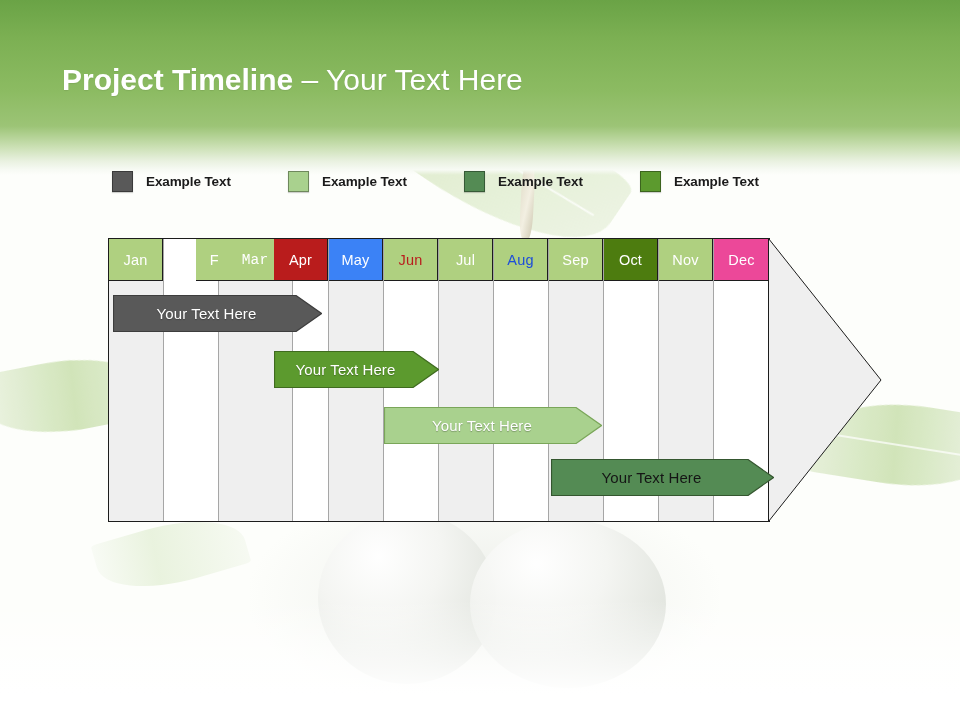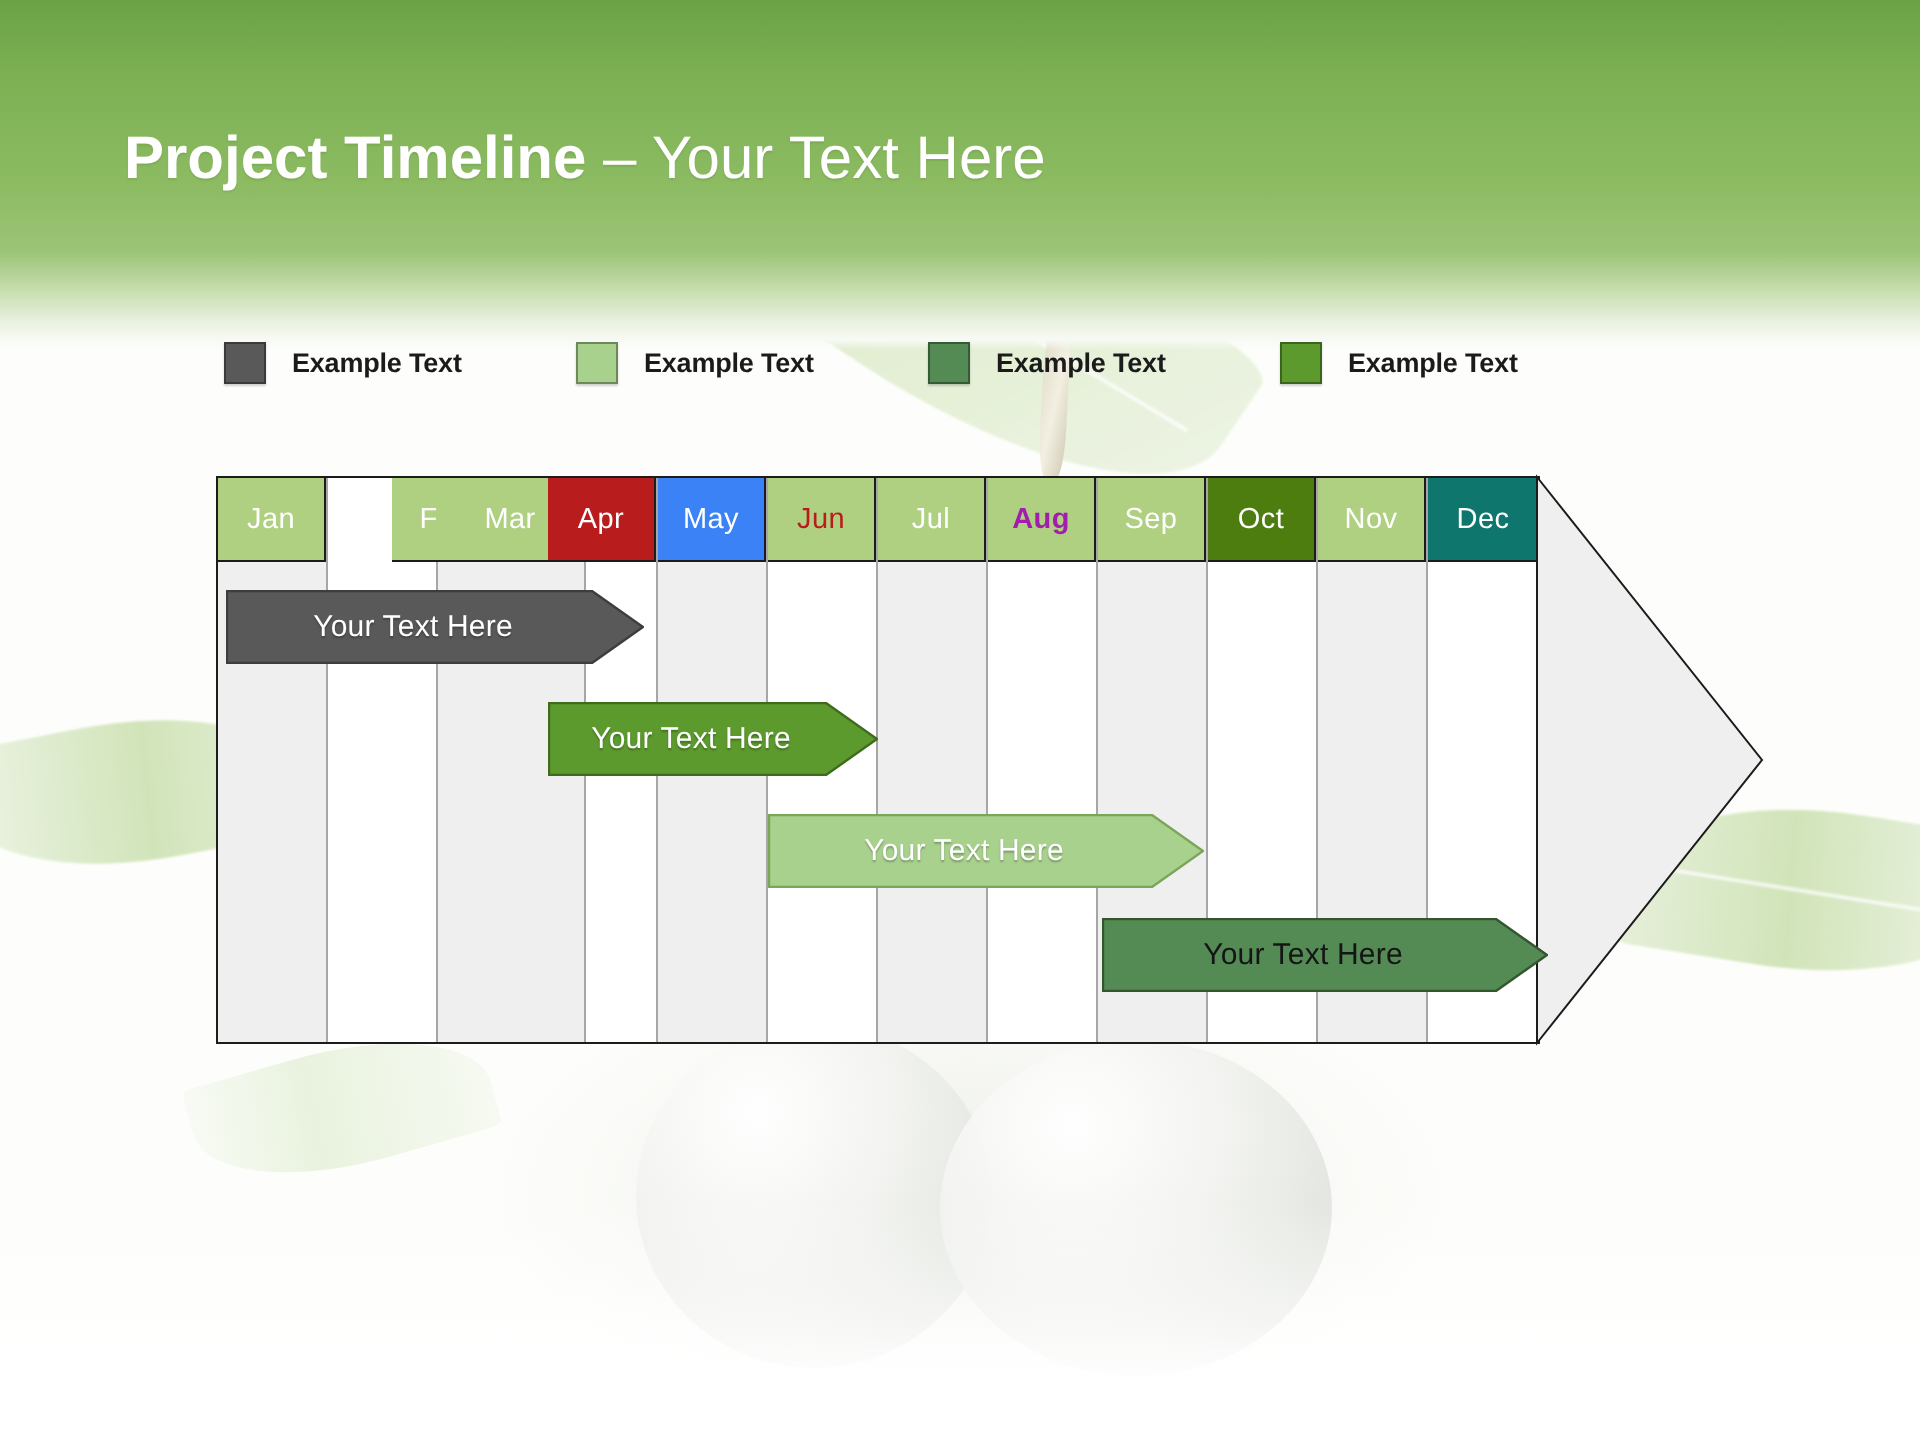--- a/index.html
+++ b/index.html
@@ -195,49 +195,49 @@
   </div>
 
 <div id="chart">
   <div id="grid">
       <div class="col stripe" style="left: 0px; width: 55px;">
         <div class="month-head" style="background: rgb(175, 208, 128); color: rgb(255, 255, 255);">Jan</div>
       </div>
       <div class="col" style="left: 55px; width: 55px;">
         <div class="month-head" style="background: rgb(175, 208, 128); color: rgb(255, 255, 255); margin-left: 32px;">Feb</div>
       </div>
-      <div class="col stripe" style="left: 110px; width: 74px;">
+      <div class="col stripe" style="left: 110px; width: 74px; font-family: Liberation Mono, monospace;">
         <div class="month-head" style="background: rgb(175, 208, 128); color: rgb(255, 255, 255);">Mar</div>
       </div>
       <div class="col" style="left: 165px; width: 55px;">
         <div class="month-head" style="background: #b91c1c; color: rgb(255, 255, 255);">Apr</div>
       </div>
       <div class="col stripe" style="left: 220px; width: 55px;">
         <div class="month-head" style="background: #3b82f6; color: rgb(255, 255, 255);">May</div>
       </div>
       <div class="col" style="left: 275px; width: 55px;">
         <div class="month-head" style="background: rgb(175, 208, 128); color: #b91c1c;">Jun</div>
       </div>
       <div class="col stripe" style="left: 330px; width: 55px;">
         <div class="month-head" style="background: rgb(175, 208, 128); color: rgb(255, 255, 255);">Jul</div>
       </div>
       <div class="col" style="left: 385px; width: 55px;">
-        <div class="month-head" style="background: rgb(175, 208, 128); color: #a21caf; font-weight: bold;">Aug</div>
+        <div class="month-head" style="background: rgb(175, 208, 128); color: #1d4ed8;">Aug</div>
       </div>
       <div class="col stripe" style="left: 440px; width: 55px;">
         <div class="month-head" style="background: rgb(175, 208, 128); color: rgb(255, 255, 255);">Sep</div>
       </div>
       <div class="col" style="left: 495px; width: 55px;">
         <div class="month-head" style="background: #4d7c0f; color: rgb(255, 255, 255);">Oct</div>
       </div>
       <div class="col stripe" style="left: 550px; width: 55px;">
         <div class="month-head" style="background: rgb(175, 208, 128); color: rgb(255, 255, 255);">Nov</div>
       </div>
       <div class="col" style="left: 605px; width: 55px;">
-        <div class="month-head" style="background: #0f766e; color: rgb(255, 255, 255);">Dec</div>
+        <div class="month-head" style="background: #ec4899; color: rgb(255, 255, 255);">Dec</div>
       </div>
     </div>
   <svg id="arrow-head" viewBox="0 0 114 284" width="114" height="284">
     <polygon points="0.5,0.5 0.5,283.5 113,142" fill="#efefef" stroke="#1c1c1c" stroke-width="1"></polygon>
     <rect x="0.5" y="0.5" width="0" height="283" fill="none"></rect>
   </svg>
 <div class="bar light-text" style="left: 5px; top: 57px; width: 209px;">
       <svg class="bar-shape" viewBox="0 0 209 37" preserveAspectRatio="none">
         <polygon points="0.5,0.5 183,0.5 208.5,18.5 183,36.5 0.5,36.5" fill="#595959" stroke="#3d3d3d" stroke-width="1.2"></polygon>
       </svg>

